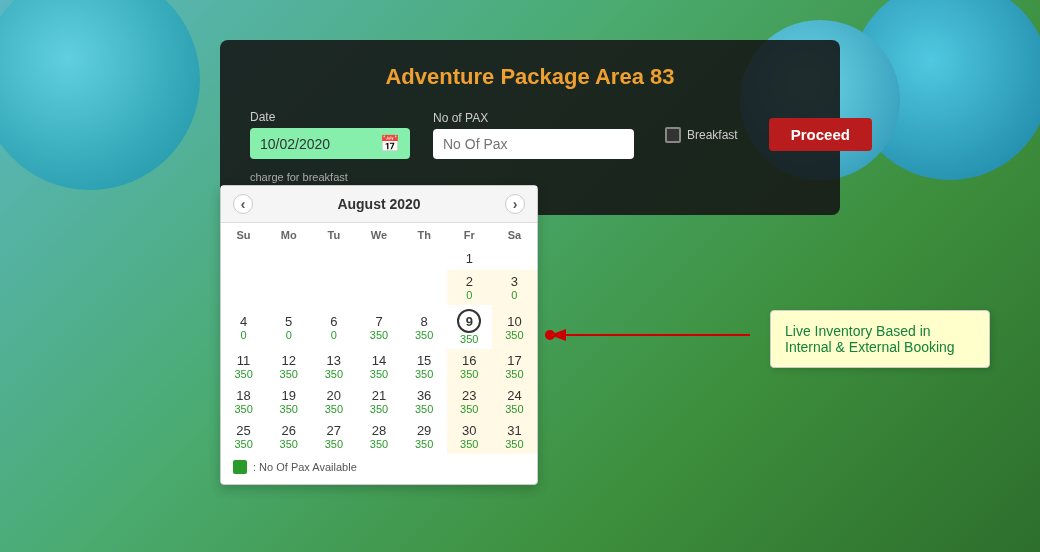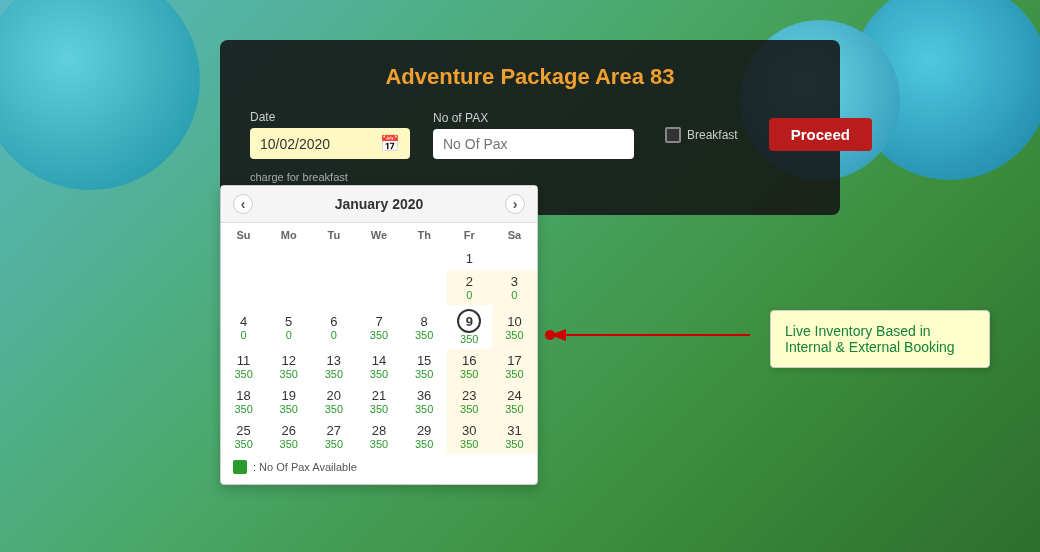--- a/index.html
+++ b/index.html
@@ -81,21 +81,21 @@
     }
 
     .field-label {
       color: #ccc;
       font-size: 12px;
     }
 
     .date-input-wrap {
       display: flex;
       align-items: center;
-      background: #fef9c3;
+      background: #86efac;
       border-radius: 4px;
       padding: 6px 10px;
       min-width: 160px;
     }
 
     .date-input-wrap input {
       border: none;
       outline: none;
       font-size: 14px;
       color: #333;
@@ -327,21 +327,21 @@
   </div>
 
   <div>
     <span class="breakfast-note">charge for breakfast</span>
   </div>
 </div>
 
 <div class="calendar-popup">
   <div class="cal-header">
     <button class="cal-nav">‹</button>
-    <span class="cal-month-title">January 2020</span>
+    <span class="cal-month-title">August 2020</span>
     <button class="cal-nav">›</button>
   </div>
 
   <table class="cal-grid">
     <thead>
       <tr>
         <th>Su</th>
         <th>Mo</th>
         <th>Tu</th>
         <th>We</th>

